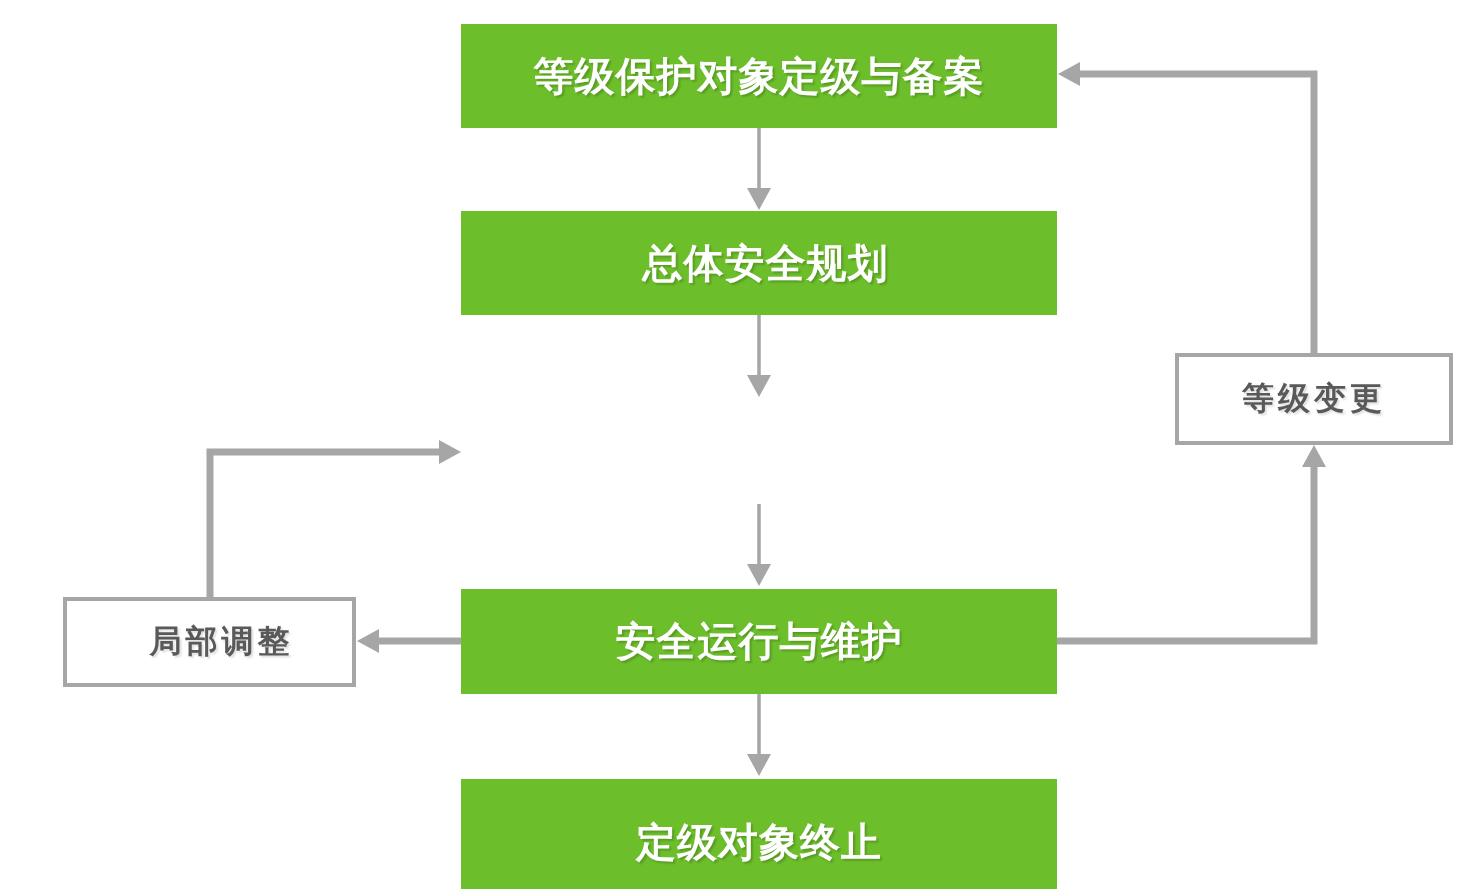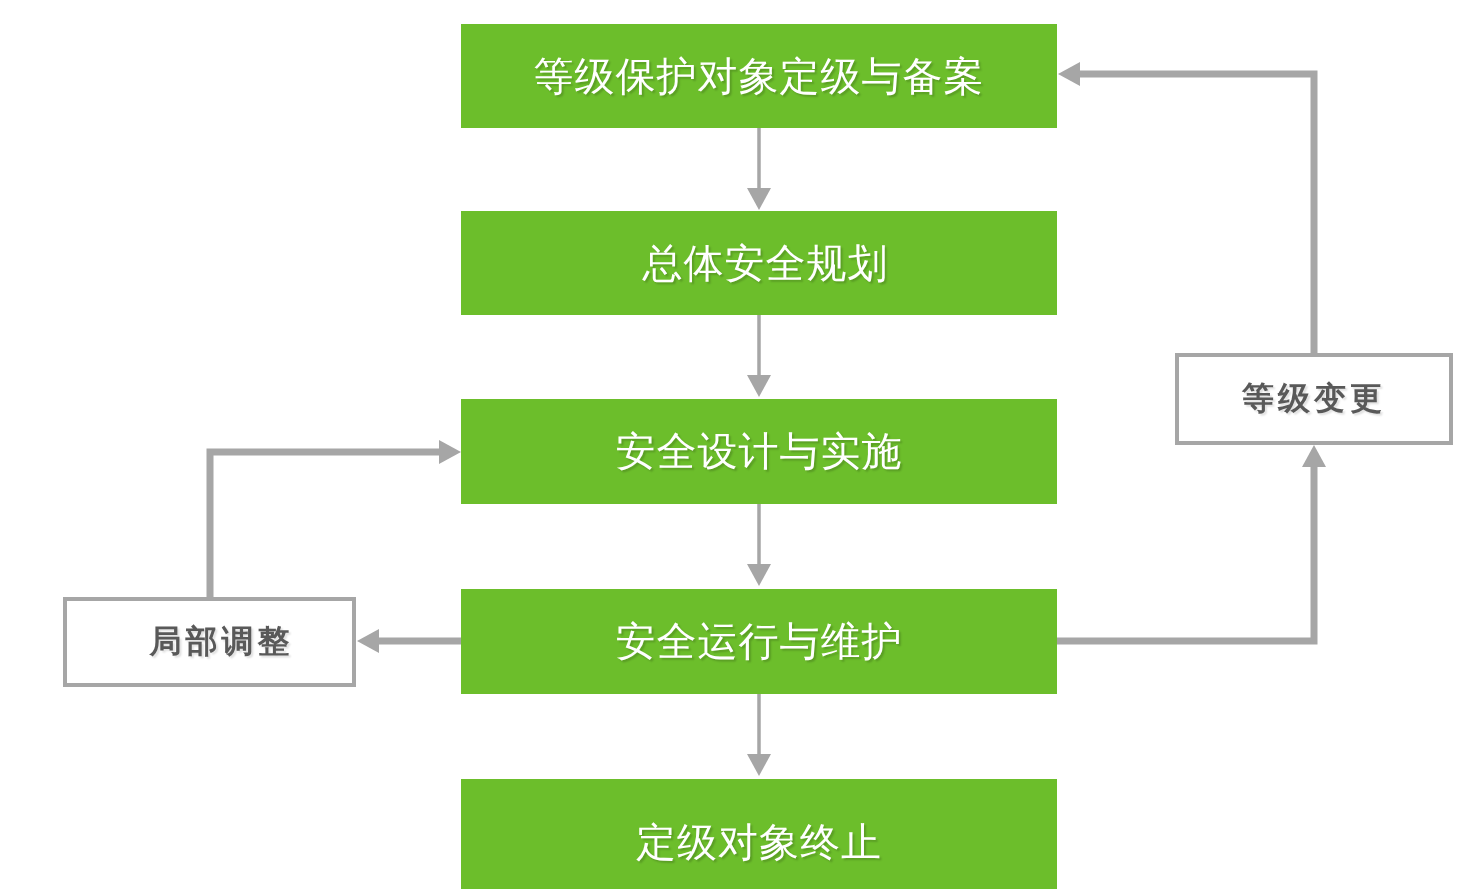--- a/index.html
+++ b/index.html
@@ -33,21 +33,21 @@
   .flow-box {
     position: absolute;
     left: 461px;
     width: 596px;
     display: flex;
     align-items: center;
     justify-content: center;
     background: var(--box-green);
     color: var(--main-text);
     font-size: 40px;
-    font-weight: normal;
+    font-weight: bold;
     letter-spacing: 1px;
     text-shadow: 2px 2px 2px rgba(0,0,0,0.18);
     white-space: nowrap;
   }
   .box-1 { top: 24px;  height: 104px; }
   .box-2 { top: 211px; height: 104px; padding-left: 13px; }
   .box-3 { top: 399px; height: 105px; }
   .box-4 { top: 589px; height: 105px; }
   .box-5 { top: 779px; height: 126px; }
   .side-box {
@@ -107,20 +107,19 @@
     </g>
 
     <g>
       <path class="conn thick" d="M210 597 V452 H439"></path>
       <polygon class="head" points="439,440 439,464 461,452"></polygon>
     </g>
   </svg>
 
   <div class="flow-box box-1">等级保护对象定级与备案</div>
   <div class="flow-box box-2">总体安全规划</div>
-  <div class="flow-box box-3">安全设计与实施</div>
   <div class="flow-box box-4">安全运行与维护</div>
   <div class="flow-box box-5">定级对象终止</div>
 
   <div class="side-box side-level-change">等级变更</div>
   <div class="side-box side-partial-adjust">局部调整</div>
 
 </div>
 
 </body></html>

